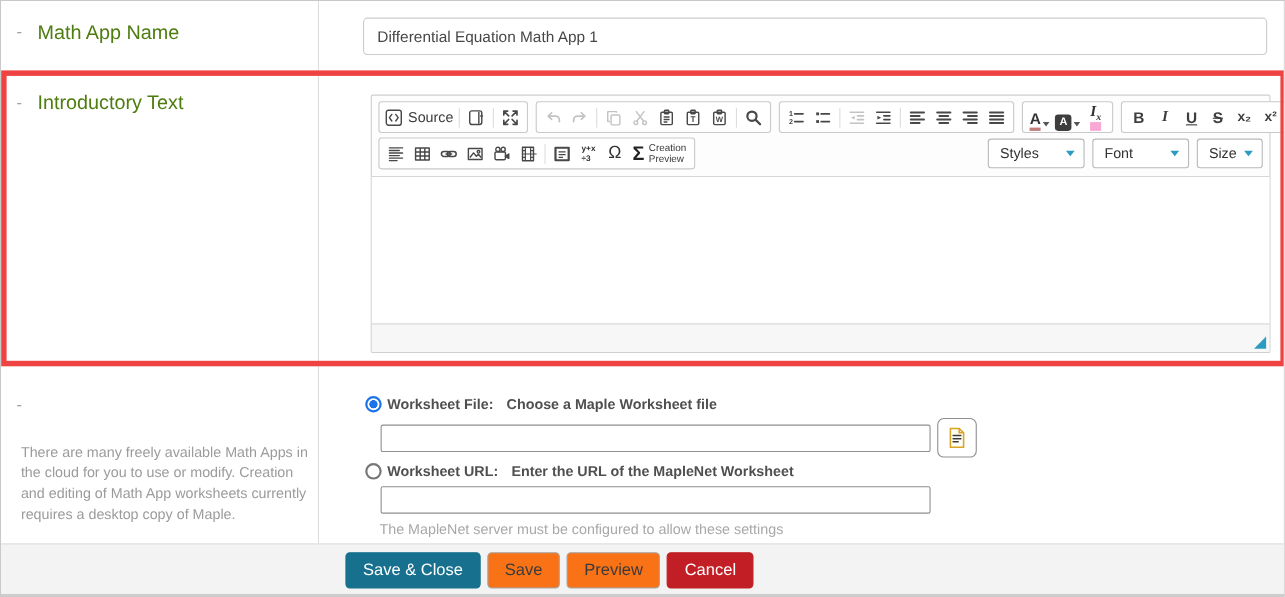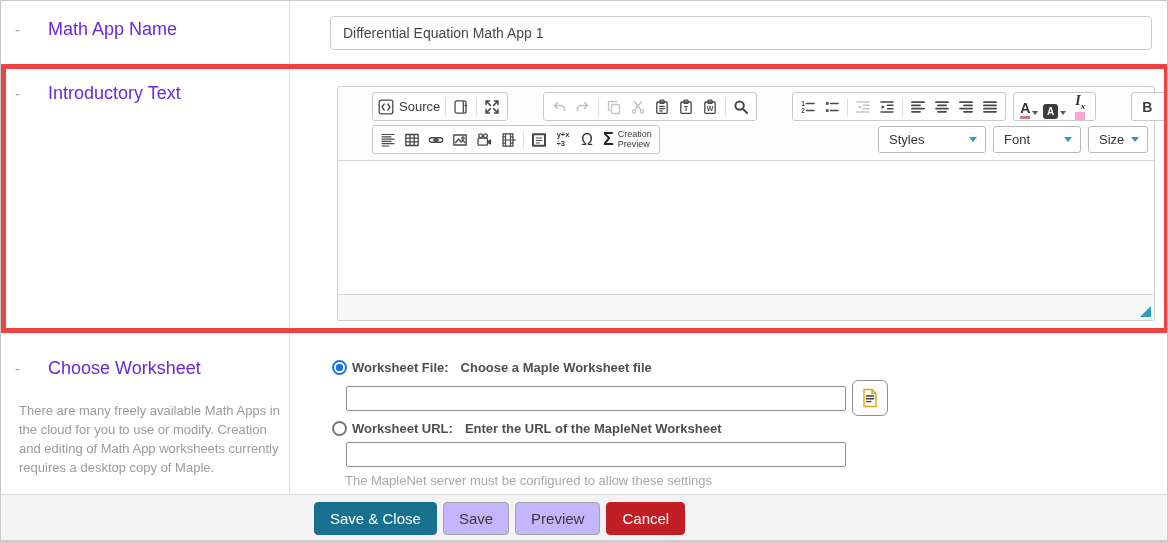--- a/index.html
+++ b/index.html
@@ -9,21 +9,21 @@
     border: 1px solid #c9c9c9; border-bottom: 3px solid #cdcdcd;
     background: #fff; overflow: hidden;
   }
   .row { position: absolute; left: 0; right: 0; display: flex; background: #fff; }
   .row-name  { top: 0;     height: 64px; }
   .row-intro { top: 64px;  height: 267px; }
   .row-ws    { top: 331px; height: 162px; }
   .left-col { position: relative; width: 289px; flex: none; border-right: 1px solid #ddd; }
   .content-col { position: relative; flex: 1; }
   .collapse-marker { position: absolute; left: 14px; top: 20px; color: #97a3ac; font-size: 15px; }
-  .section-label { position: absolute; left: 47px; top: 18px; font-size: 18px; color: #6d28d9; }
+  .section-label { position: absolute; left: 33px; top: 18px; font-size: 18px; color: #4d7c0f; }
   .row-ws .collapse-marker { top: 28px; }
   .row-ws .section-label { top: 26px; }
   .section-desc {
     position: absolute; left: 18px; top: 70px; width: 266px;
     font-size: 13px; line-height: 1.45; color: #9b9b9b;
   }
   
   .highlight-box {
     position: absolute; left: 0; top: 63px; width: 1168px; height: 269px;
     border: 5px solid var(--highlight-red, #ef4343);
@@ -39,21 +39,21 @@
   .editor {
     position: absolute; left: 47px; top: 21px; width: 818px; height: 235px;
     border: 1px solid #cfcfcf; border-radius: 2px; display: flex; flex-direction: column;
     background: #fdfdfd; z-index: 2;
   }
   .toolbar { padding: 4px 6px 5px 6px; border-bottom: 1px solid #d6d6d6; }
   .tb-row { display: flex; align-items: center; gap: 7px; height: 31px; }
   .tb-row + .tb-row { margin-top: 2px; }
   .tb-group {
     display: flex; align-items: center; height: 29px; padding: 0 3px;
-    border: 1px solid #c9c9c9; border-radius: 3px; background: #fff; margin-left: 28px;
+    border: 1px solid #c9c9c9; border-radius: 3px; background: #fff;
   }
   .tb-btn {
     min-width: 24px; height: 24px; display: flex; align-items: center; justify-content: center;
     color: #484848; cursor: pointer; padding: 0 2px;
   }
   .tb-btn.disabled { color: #c3c3c3; }
   .tb-sep { width: 1px; height: 18px; background: #ddd; margin: 0 3px; flex: none; }
   .ml-auto { margin-left: auto; }
   .src-label { font-size: 13px; color: #3c3c3c; margin-left: 5px; }
   svg.ic { display: block; }
@@ -76,21 +76,21 @@
   .math-ic { font-size: 7.5px; line-height: 1.1; color: #333; text-align: left; font-weight: bold; }
   .omega { font-size: 16px; color: #333; }
   .sigma { font-size: 18px; font-weight: bold; color: #222; }
   .eq-btn { display: flex; align-items: center; gap: 4px; padding: 0 4px; cursor: pointer; }
   .eq-label { font-size: 9px; line-height: 1.1; color: #3a3a3a; text-align: left; }
   .tb-select {
     display: flex; align-items: center; justify-content: space-between; height: 27px;
     border: 1px solid #b9b9b9; border-radius: 3px; background: #fff; padding: 0 8px 0 10px;
     font-size: 13px; color: #333; cursor: pointer;
   }
-  .sel-styles { width: 108px; } .sel-font { width: 88px; } .sel-size { width: 60px; }
+  .sel-styles { width: 88px; } .sel-font { width: 88px; } .sel-size { width: 60px; }
   .caret-teal { width: 0; height: 0; border-left: 4.5px solid transparent; border-right: 4.5px solid transparent;
                 border-top: 5.5px solid var(--caret-teal, #2b9bbf); }
   .editor-body { flex: 1; background: #fff; }
   .editor-status { position: relative; height: 26px; background: #f7f7f7; border-top: 1px solid #d6d6d6; }
   .resize-handle { position: absolute; right: 3px; bottom: 3px; width: 0; height: 0;
                    border-left: 11px solid transparent; border-bottom: 11px solid var(--caret-teal, #2b9bbf); }
   
   .radio-line { position: absolute; display: flex; align-items: flex-start; gap: 5px; }
   .radio-line-file { left: 42px; top: 28px; }
   .radio-line-url  { left: 42px; top: 89px; }
@@ -108,21 +108,21 @@
                 border: 1px solid #8f8f8f; border-radius: 6px; background: #fff; display: flex;
                 align-items: center; justify-content: center; cursor: pointer; }
   .ws-note { position: absolute; left: 55px; top: 141px; font-size: 13px; color: #a8a8a8; }
   
   .footer { position: absolute; left: 0; right: 0; top: 493px; bottom: 0;
             background: #f3f3f3; border-top: 1px solid #ddd; }
   .footer-buttons { position: absolute; left: 313px; top: 7px; display: flex; gap: 6px; }
   .btn { height: 33px; border-radius: 4px; font-size: 15px; padding: 0 15px; cursor: pointer;
          font-family: "Liberation Sans", sans-serif; display: flex; align-items: center; }
   .btn-primary { background: var(--primary-btn, #16708e); border: 1px solid var(--primary-btn, #16708e); color: #fff; }
-  .btn-plain { background: #c4b5fd; border: 1px solid #a5a5a5; color: #3a3a3a; }
+  .btn-plain { background: #f97316; border: 1px solid #a5a5a5; color: #3a3a3a; }
   .btn-cancel { background: var(--cancel-btn, #c11f25); border: 1px solid var(--cancel-btn, #c11f25); color: #fff; }
 </style>
 </head>
 <body>
 
 <div class="page">
 
   <div class="row row-name">
     <div class="left-col">
       <span class="collapse-marker">-</span>
@@ -395,21 +395,20 @@
         </div>
       </div>
     </div>
   </div>
 
   <div class="highlight-box"></div>
 
   <div class="row row-ws">
     <div class="left-col">
       <span class="collapse-marker">-</span>
-      <span class="section-label">Choose Worksheet</span>
       <p class="section-desc">There are many freely available Math Apps in the cloud for you to use or modify. Creation and editing of Math App worksheets currently requires a desktop copy of Maple.</p>
     </div>
     <div class="content-col">
       <div class="radio-line radio-line-file">
         <span class="radio on"></span>
         <span class="radio-label">Worksheet File:</span>
         <span class="radio-hint">Choose a Maple Worksheet file</span>
       </div>
       <input class="ws-input ws-input-file" type="text" value="" style="">
       <div class="browse-btn">

